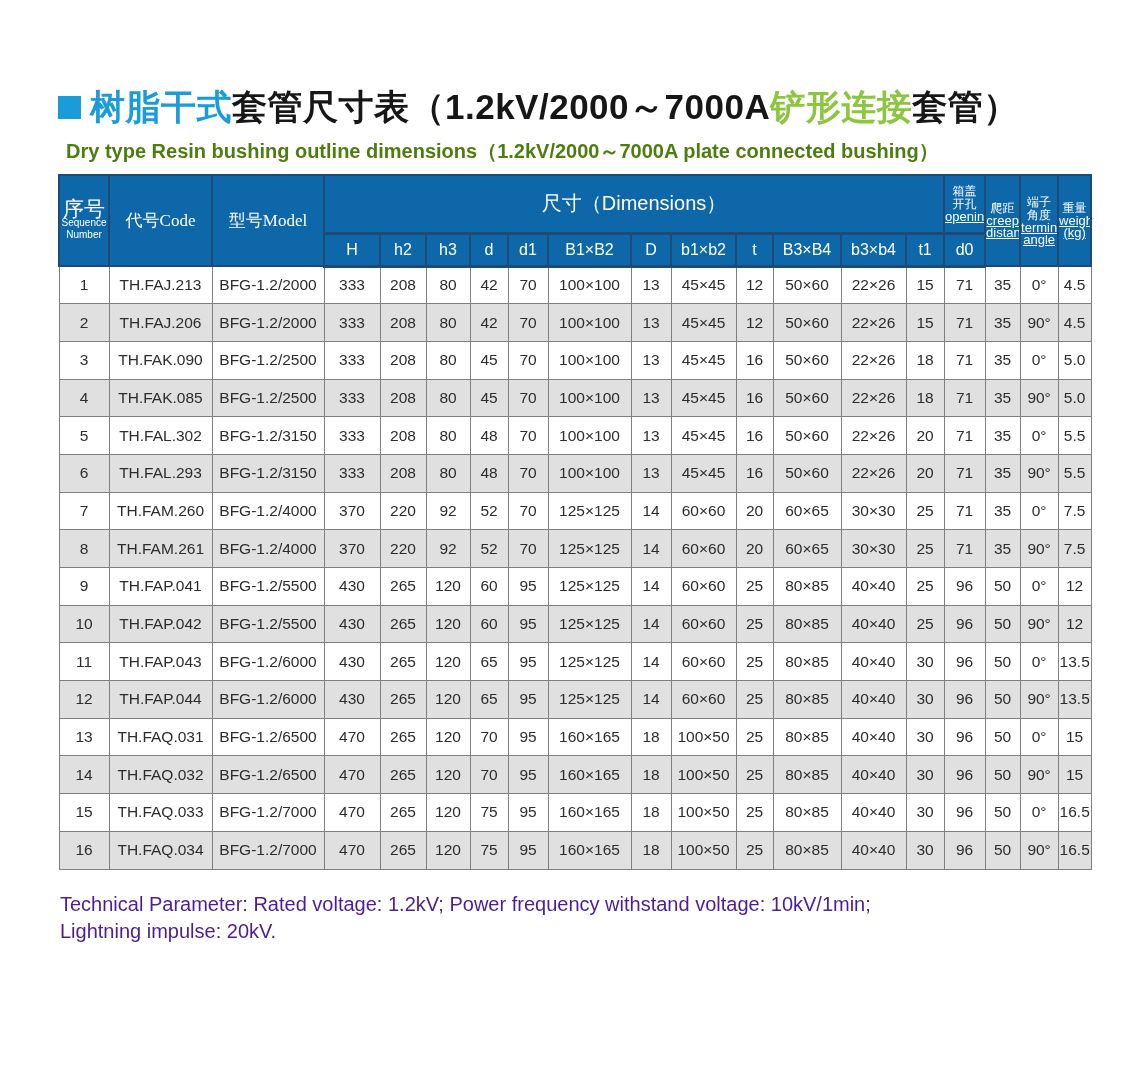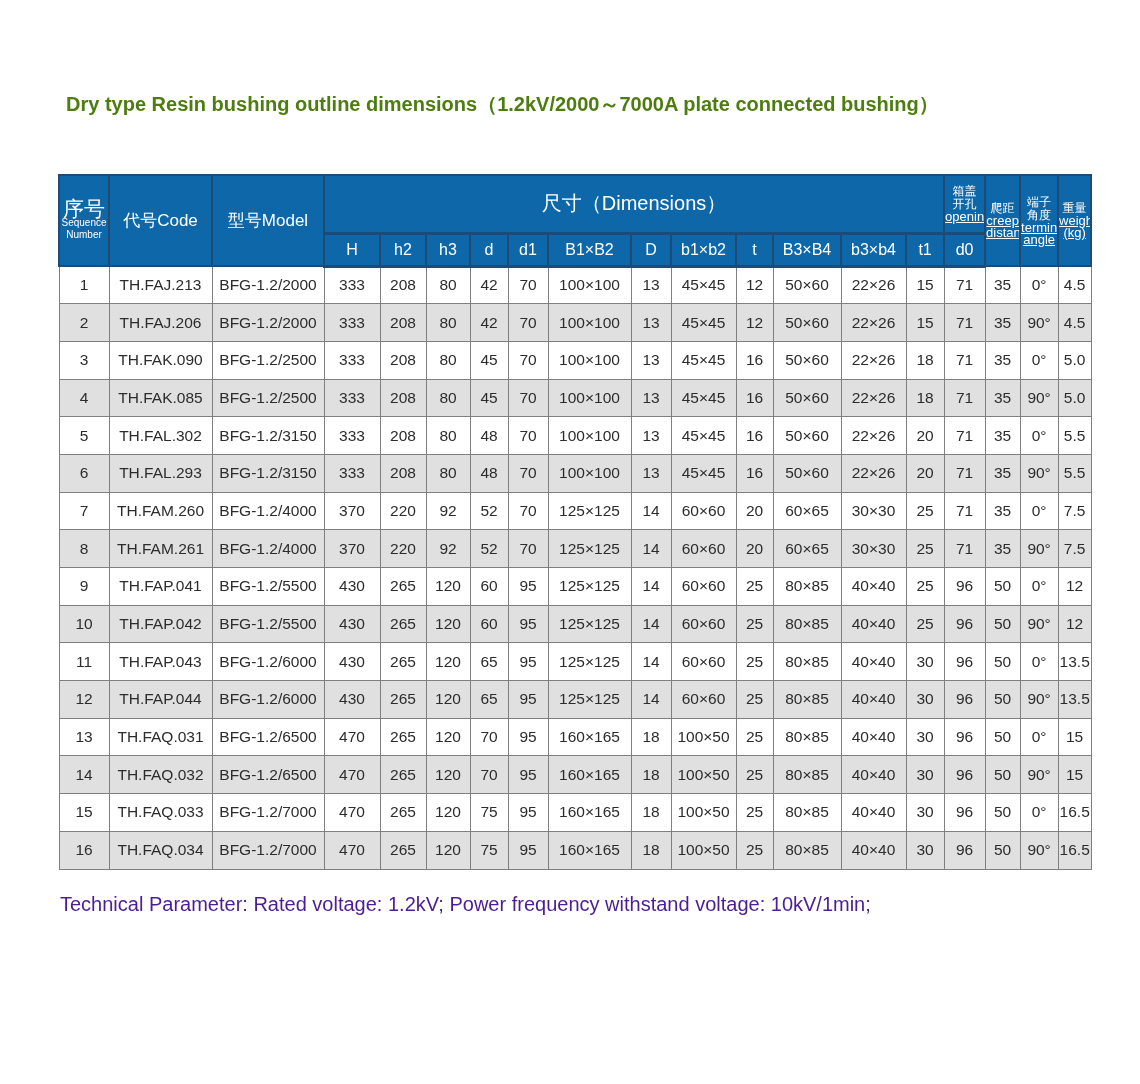--- a/index.html
+++ b/index.html
@@ -20,21 +20,21 @@
   thead th {
     background: #0d67a8; color: #ffffff; font-weight: normal;
     border: 2px solid #1d4b76; text-align: center; vertical-align: middle;
     padding: 0; overflow: hidden;
   }
   thead tr.h1 th { height: 58px; }
   thead tr.h2 th { height: 33px; font-size: 16px; }
   thead tr.h2 th, thead tr.h1 th.grp { border-bottom: 3px solid #1d4b76; }
   .hz-big { font-size: 21px; line-height: 17px; }
   .hz-sm  { font-size: 10px; line-height: 12px; }
-  .hz-med { font-size: 17px; }
+  .hz-med { font-size: 17px; font-family: Liberation Serif, serif; }
   .hz-dim { font-size: 20px; }
   .hz-tiny-zh { font-size: 12px; line-height: 13px; }
   .hz-tiny-en { font-size: 13px; line-height: 12px; text-decoration: underline; }
   tbody td {
     border: 1.5px solid #7f7f7f; text-align: center; vertical-align: middle;
     height: 37.7px; font-size: 15.5px; color: #2c2c2c; padding: 0 1px; overflow: hidden;
     white-space: nowrap;
   }
   tbody tr.odd  { background: #ffffff; }
   tbody tr.even { background: #e0e0e0; }
@@ -44,20 +44,27 @@
   .f-zh { font-size: 21px; color: #111111; white-space: pre-wrap; }
   .f-zh b { font-size: 22px; font-weight: bold; }
   .f-en { font-size: 20px; color: #4c1d95; margin-top: 0; line-height: 27px; }
 </style>
 </head>
 <body>
 
 <div class="page">
 
   <div class="title-block">
+    <div class="title-zh">
+      <span class="bullet"></span>
+      <span class="t-blue">树脂干式</span>
+      <span>套管尺寸表（1.2kV/2000～7000A</span>
+      <span class="t-green">铲形连接</span>
+      <span>套管）</span>
+    </div>
     <div class="title-en">Dry type Resin bushing outline dimensions（1.2kV/2000～7000A plate connected bushing）</div>
   </div>
 
   <table class="spec">
     <colgroup>
       <col style="width:50px">
         <col style="width:103px">
         <col style="width:112px">
       <col style="width:56px">
         <col style="width:46px">
@@ -460,16 +467,17 @@
           <td>50</td>
           <td>90°</td>
           <td>16.5</td>
         </tr>
       </tbody>
   </table>
 
   <div class="footer">
     <div class="f-en">
       <div>Technical Parameter: Rated voltage: 1.2kV; Power frequency withstand voltage: 10kV/1min;</div>
+      <div>Lightning impulse: 20kV.</div>
     </div>
   </div>
 
 </div>
 
 </body></html>

